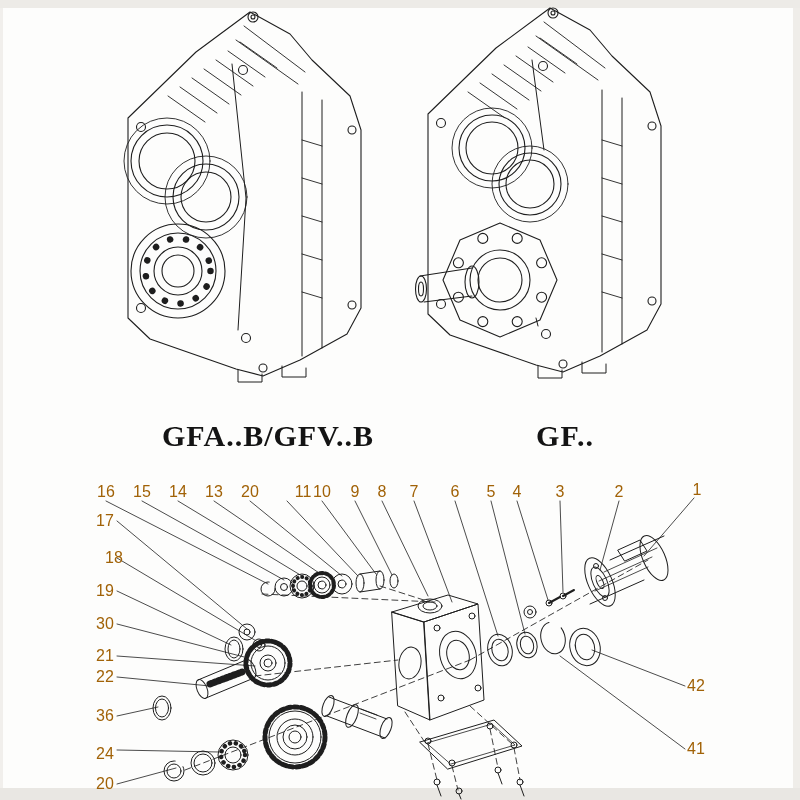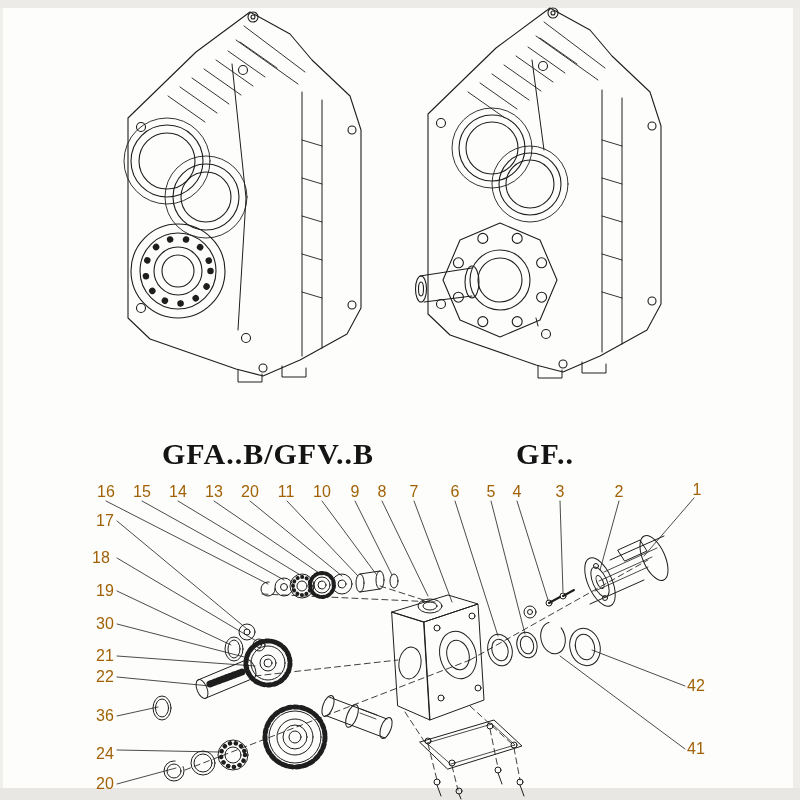--- a/index.html
+++ b/index.html
@@ -19,21 +19,20 @@
   svg { position:absolute; left:0; top:0; }
   .model-label {
     position:absolute;
     transform:translate(-50%,-50%);
     font-family:"Liberation Serif", serif;
     font-weight:bold;
     font-size:30px;
     letter-spacing:1px;
     color:#141414;
     white-space:nowrap;
-    margin-top:18px;
   }
   .callout {
     position:absolute;
     transform:translate(-50%,-50%);
     font-family:Liberation Sans, sans-serif;
     font-size:16px;
     color:#a16207;
     line-height:1;
   }
 </style>
@@ -301,41 +300,41 @@
         <line x1="117" y1="716" x2="158" y2="707"></line>
         <line x1="117" y1="750" x2="219" y2="752"></line>
         <line x1="117" y1="784" x2="176" y2="768"></line>
         <line x1="685" y1="686" x2="592" y2="650"></line>
         <line x1="685" y1="749" x2="560" y2="656"></line>
       </g>
     </g>
   </svg>
 
   <div class="model-label" style="left:268px;top:436px">GFA..B/GFV..B</div>
-  <div class="model-label" style="left:545px;top:436px">GF..</div>
+  <div class="model-label" style="left:565px;top:436px">GF..</div>
 
   <div class="callout" style="left:106px;top:492px">16</div>
   <div class="callout" style="left:142px;top:492px">15</div>
   <div class="callout" style="left:178px;top:492px">14</div>
   <div class="callout" style="left:214px;top:492px">13</div>
   <div class="callout" style="left:250px;top:492px">20</div>
-  <div class="callout" style="left:286px;top:492px">11</div>
+  <div class="callout" style="left:303px;top:492px">11</div>
   <div class="callout" style="left:322px;top:492px">10</div>
   <div class="callout" style="left:355px;top:492px">9</div>
   <div class="callout" style="left:382px;top:492px">8</div>
   <div class="callout" style="left:414px;top:492px">7</div>
   <div class="callout" style="left:455px;top:492px">6</div>
   <div class="callout" style="left:491px;top:492px">5</div>
   <div class="callout" style="left:517px;top:492px">4</div>
   <div class="callout" style="left:560px;top:492px">3</div>
   <div class="callout" style="left:619px;top:492px">2</div>
   <div class="callout" style="left:697px;top:490px">1</div>
 
   <div class="callout" style="left:105px;top:521px">17</div>
-  <div class="callout" style="left:101px;top:558px">18</div>
+  <div class="callout" style="left:114px;top:558px">18</div>
   <div class="callout" style="left:105px;top:591px">19</div>
   <div class="callout" style="left:105px;top:624px">30</div>
   <div class="callout" style="left:105px;top:656px">21</div>
   <div class="callout" style="left:105px;top:677px">22</div>
   <div class="callout" style="left:105px;top:716px">36</div>
   <div class="callout" style="left:105px;top:754px">24</div>
   <div class="callout" style="left:105px;top:784px">20</div>
 
   <div class="callout" style="left:696px;top:686px">42</div>
   <div class="callout" style="left:696px;top:749px">41</div>

